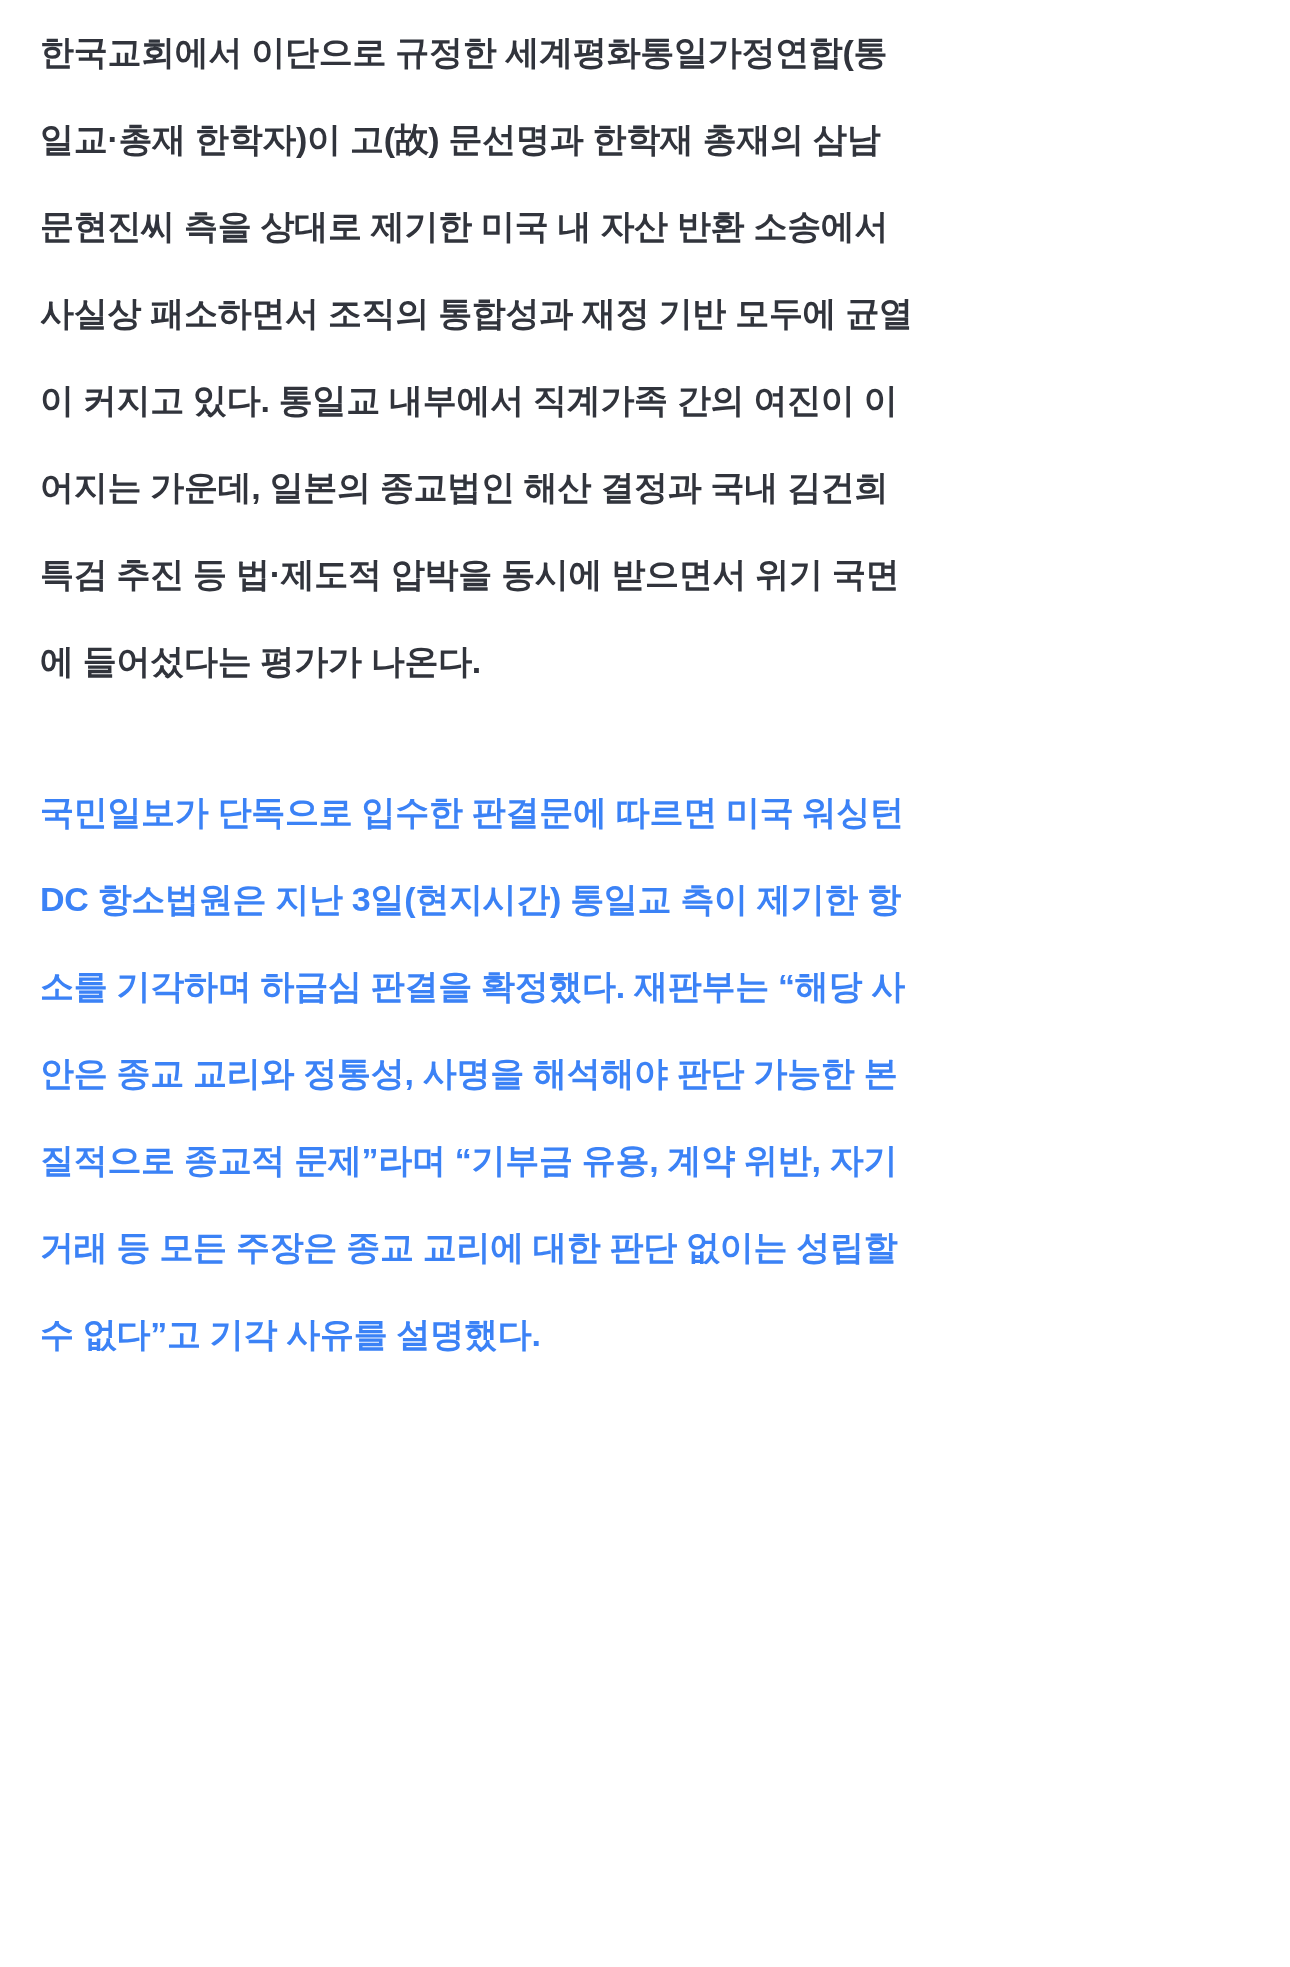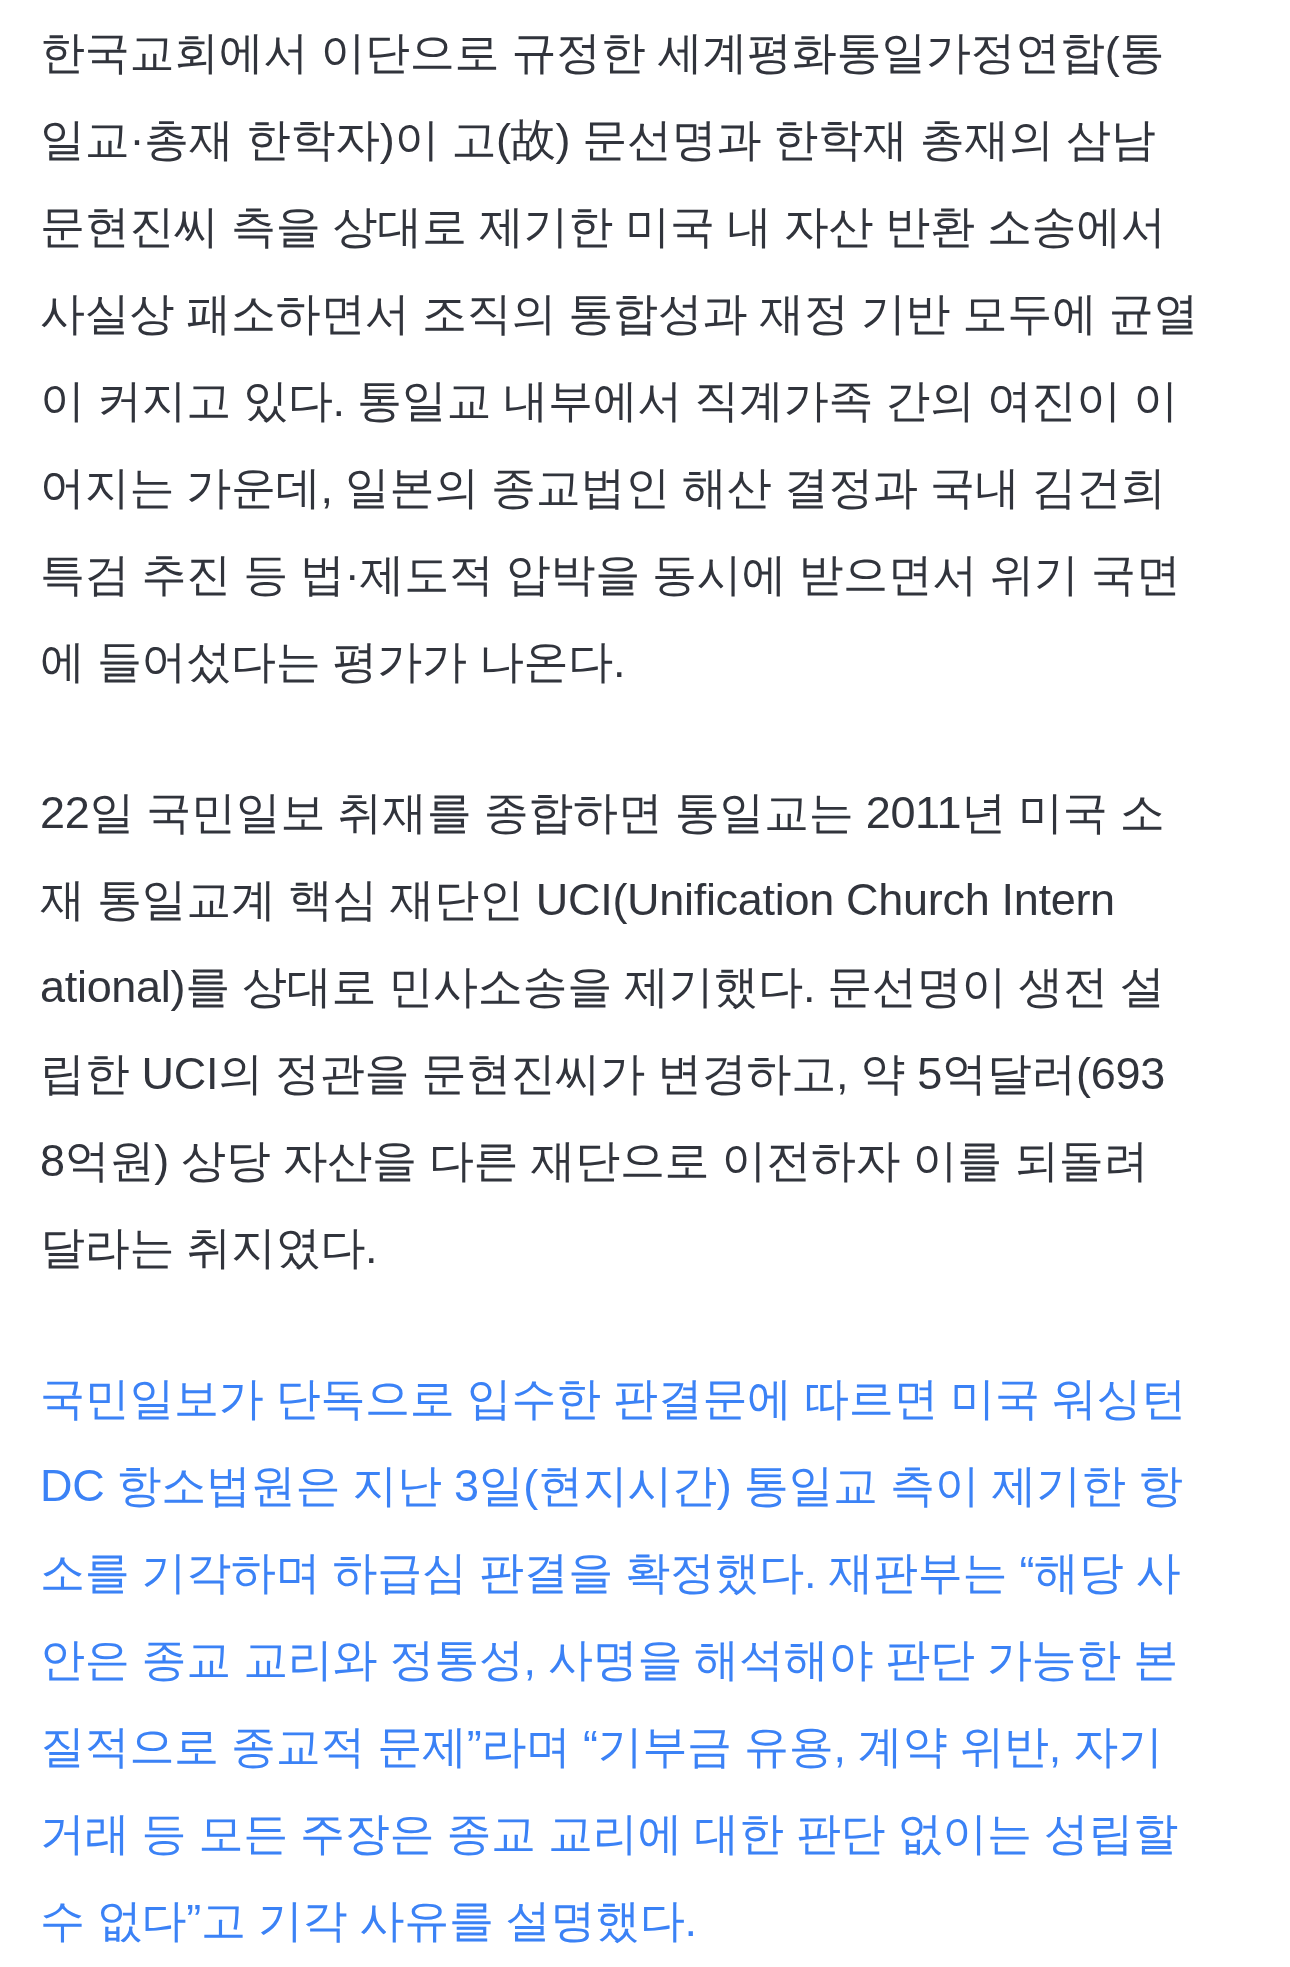--- a/index.html
+++ b/index.html
@@ -13,23 +13,23 @@
     overflow: hidden;
     font-family: "Liberation Sans", sans-serif;
   }
   .article {
     box-sizing: border-box;
     width: 1290px;
     padding: 9px 38px 0 40px;
   }
   .article p {
     margin: 0 0 64px 0;
-    font-size: 45px;
+    font-size: 34px;
     line-height: 87px;
-    font-weight: 400;
+    font-weight: 700;
     color: #31343c;
     letter-spacing: -0.3px;
     white-space: pre-line;      
     word-break: break-all;
     text-align: left;
   }
   .article p:last-child {
     margin-bottom: 0;
   }
 </style>
@@ -39,26 +39,20 @@
 <main class="article">
   <div id="paragraphs">
       <p style="color: rgb(49, 52, 60);">한국교회에서 이단으로 규정한 세계평화통일가정연합(통
 일교·총재 한학자)이 고(故) 문선명과 한학재 총재의 삼남
 문현진씨 측을 상대로 제기한 미국 내 자산 반환 소송에서
 사실상 패소하면서 조직의 통합성과 재정 기반 모두에 균열
 이 커지고 있다. 통일교 내부에서 직계가족 간의 여진이 이
 어지는 가운데, 일본의 종교법인 해산 결정과 국내 김건희
 특검 추진 등 법·제도적 압박을 동시에 받으면서 위기 국면
 에 들어섰다는 평가가 나온다.</p>
-      <p style="color: rgb(49, 52, 60);">22일 국민일보 취재를 종합하면 통일교는 2011년 미국 소
-재 통일교계 핵심 재단인 UCI(Unification Church Intern
-ational)를 상대로 민사소송을 제기했다. 문선명이 생전 설
-립한 UCI의 정관을 문현진씨가 변경하고, 약 5억달러(693
-8억원) 상당 자산을 다른 재단으로 이전하자 이를 되돌려
-달라는 취지였다.</p>
       <p style="color: #3b82f6;">국민일보가 단독으로 입수한 판결문에 따르면 미국 워싱턴
 DC 항소법원은 지난 3일(현지시간) 통일교 측이 제기한 항
 소를 기각하며 하급심 판결을 확정했다. 재판부는 “해당 사
 안은 종교 교리와 정통성, 사명을 해석해야 판단 가능한 본
 질적으로 종교적 문제”라며 “기부금 유용, 계약 위반, 자기
 거래 등 모든 주장은 종교 교리에 대한 판단 없이는 성립할
 수 없다”고 기각 사유를 설명했다.</p>
     </div>
 </main>
 

